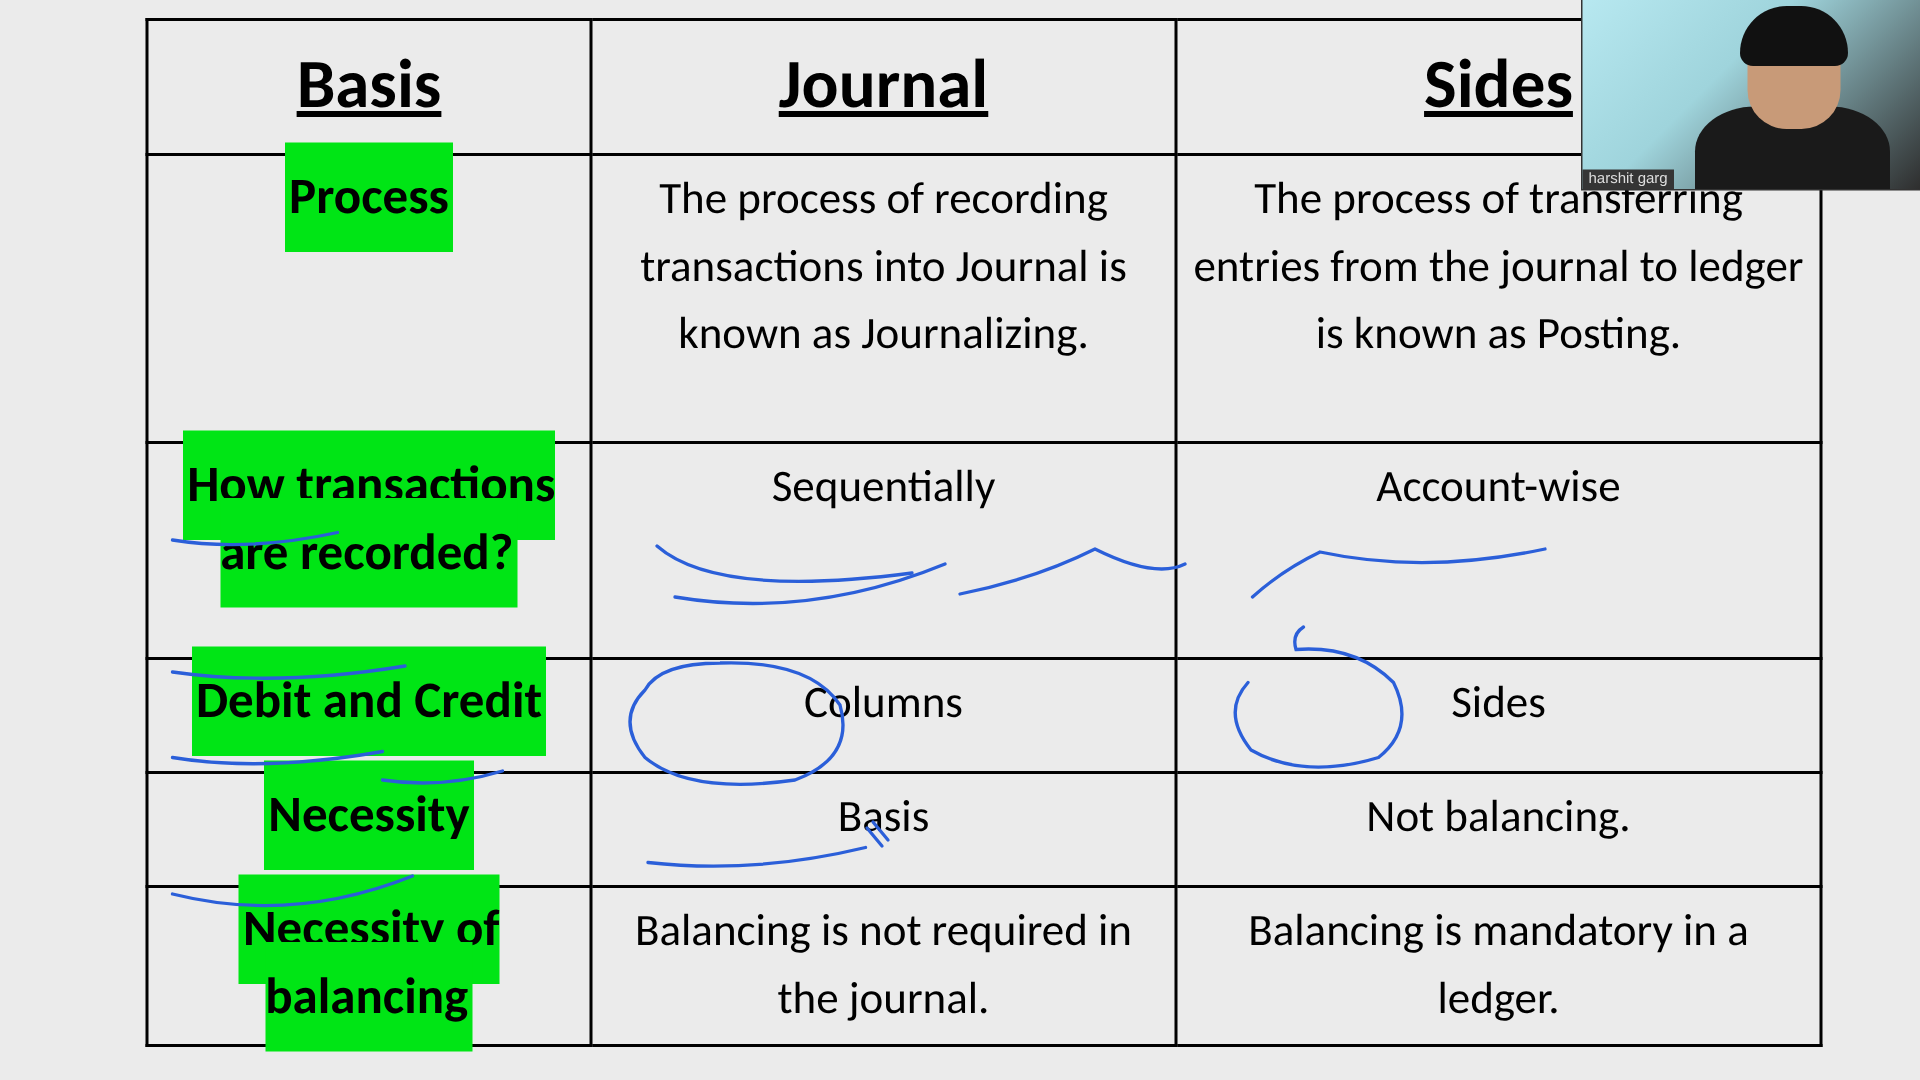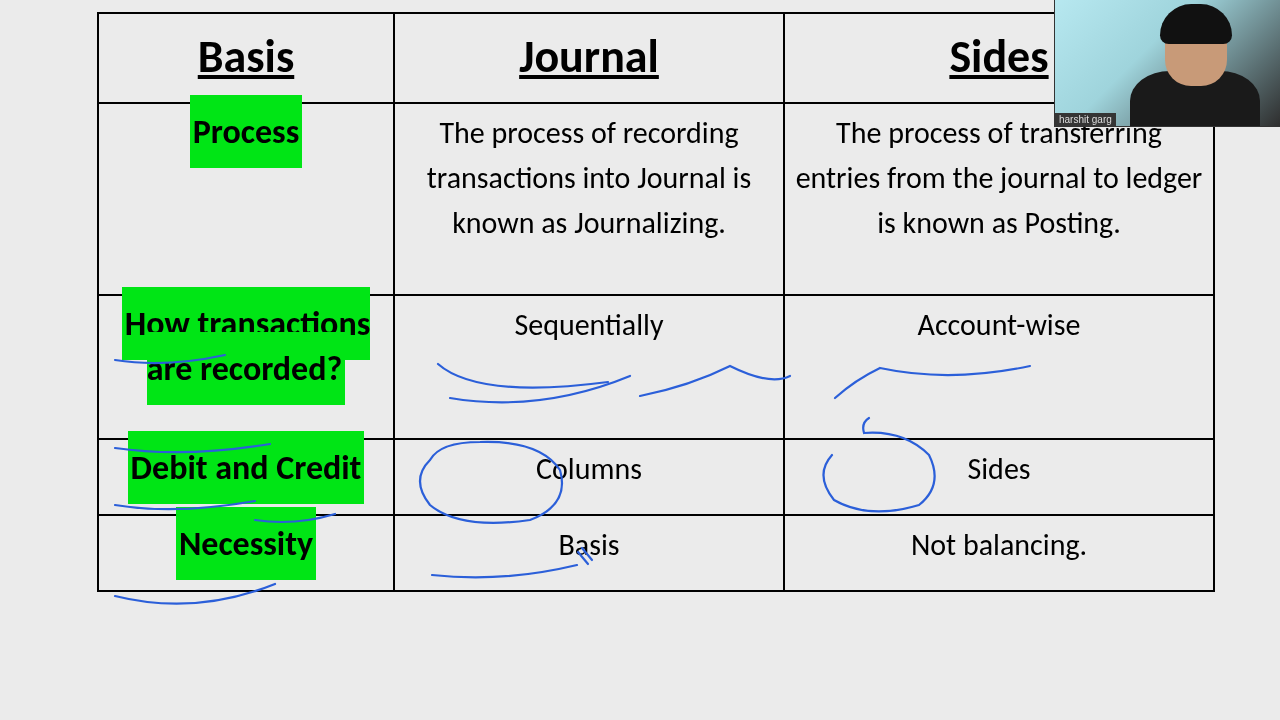--- a/index.html
+++ b/index.html
@@ -181,20 +181,31 @@
         <span class="basis-label">Necessity</span>
       </td>
       <td>
         <span class="cell-text">Basis</span>
       </td>
       <td>
         <span class="cell-text">Not balancing.</span>
       </td>
     </tr>
 
+    <tr class="row-bal">
+      <td>
+        <span class="basis-label">Necessity of balancing</span>
+      </td>
+      <td>
+        <span class="cell-text">Balancing is not required in the journal.</span>
+      </td>
+      <td>
+        <span class="cell-text">Balancing is mandatory in a ledger.</span>
+      </td>
+    </tr>
   </tbody>
     </table>
 
   <svg class="annot">
 
     <path d="M115 360 q50 8 110 -5"></path>
 
     <path d="M115 448 q70 10 155 -4"></path>
 
     <path d="M438 364 q40 35 170 18"></path>

